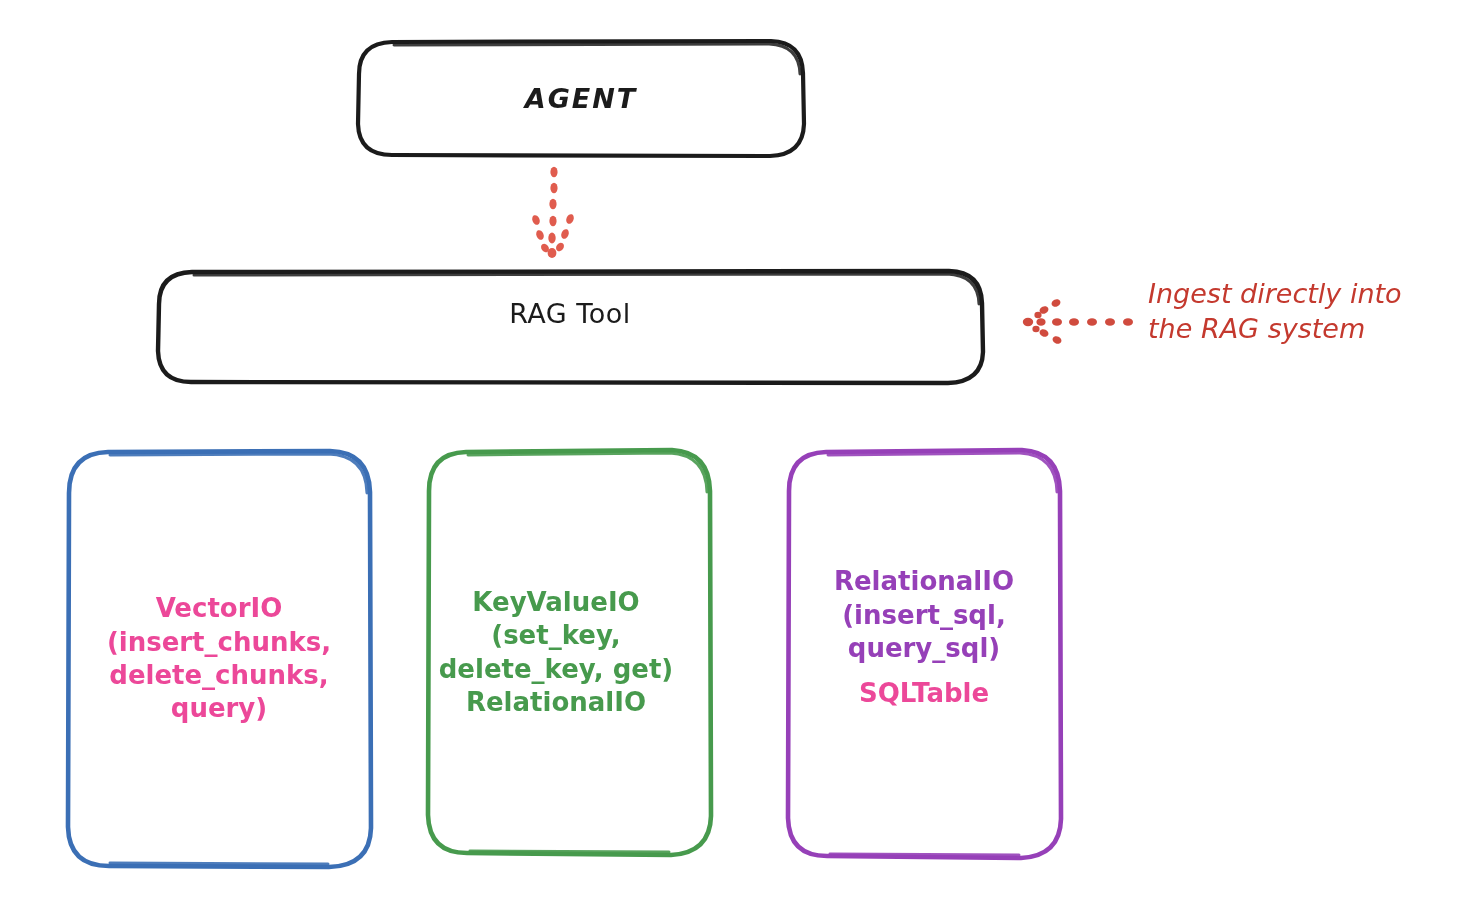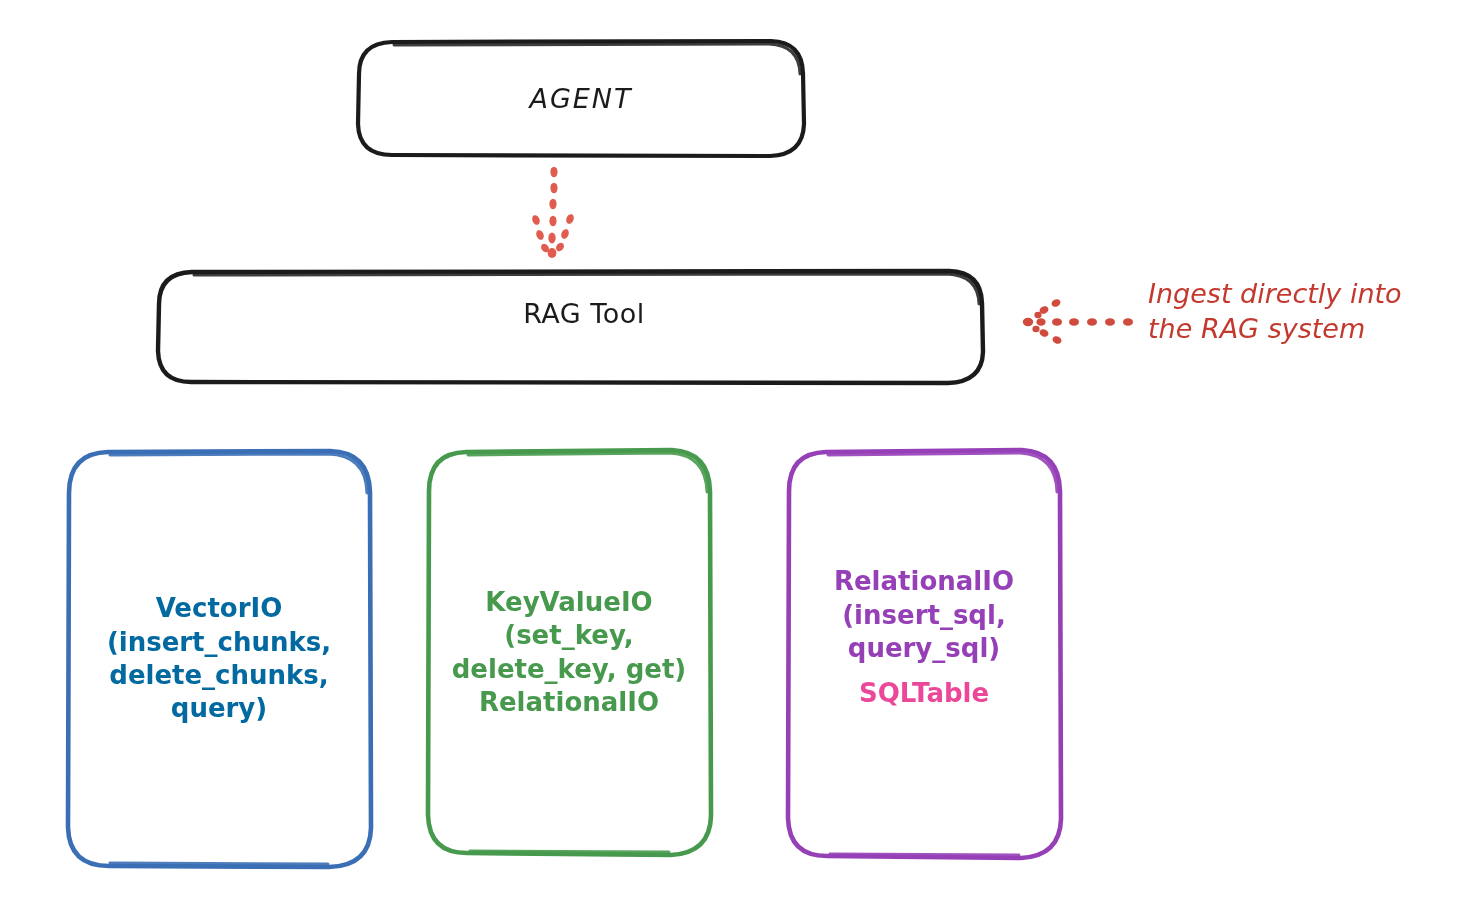--- a/index.html
+++ b/index.html
@@ -37,51 +37,51 @@
   
   #agent-box {
     left: 358px;
     top: 41px;
     width: 446px;
     height: 115px;
   }
   #agent-label {
     font-size: 27px;
     font-style: italic;
-    font-weight: 400;
+    font-weight: 700;
     letter-spacing: 2px;
     color: #1b1b1b;
   }
 
   
   #ragtool-box {
-    left: 172px;
+    left: 158px;
     top: 271px;
     width: 824px;
     height: 84px;
   }
   #ragtool-label {
     font-size: 27px;
     font-weight: 500;
     letter-spacing: 0.5px;
     color: #1b1b1b;
   }
 
   
   .store-label {
     font-size: 26px;
     font-weight: 600;
     line-height: 1.28;
   }
 
   #vector-box  { left: 68px;  top: 450px; width: 302px; height: 418px; }
-  #kv-box      { left: 428px; top: 450px; width: 282px; height: 405px; }
+  #kv-box      { left: 415px; top: 450px; width: 282px; height: 405px; }
   #rel-box     { left: 788px; top: 434px; width: 272px; height: 408px; gap: 12px; }
 
-  #vector-label { color: #0369a1; }
+  #vector-label { color: #ec4899; }
   #kv-label     { color: #479a4d; }
   #rel-label    { color: #9640b8; }
 
   
   #annotation {
     position: absolute;
     left: 1148px;
     top: 277px;
     width: 330px;
     color: #c4392e;

